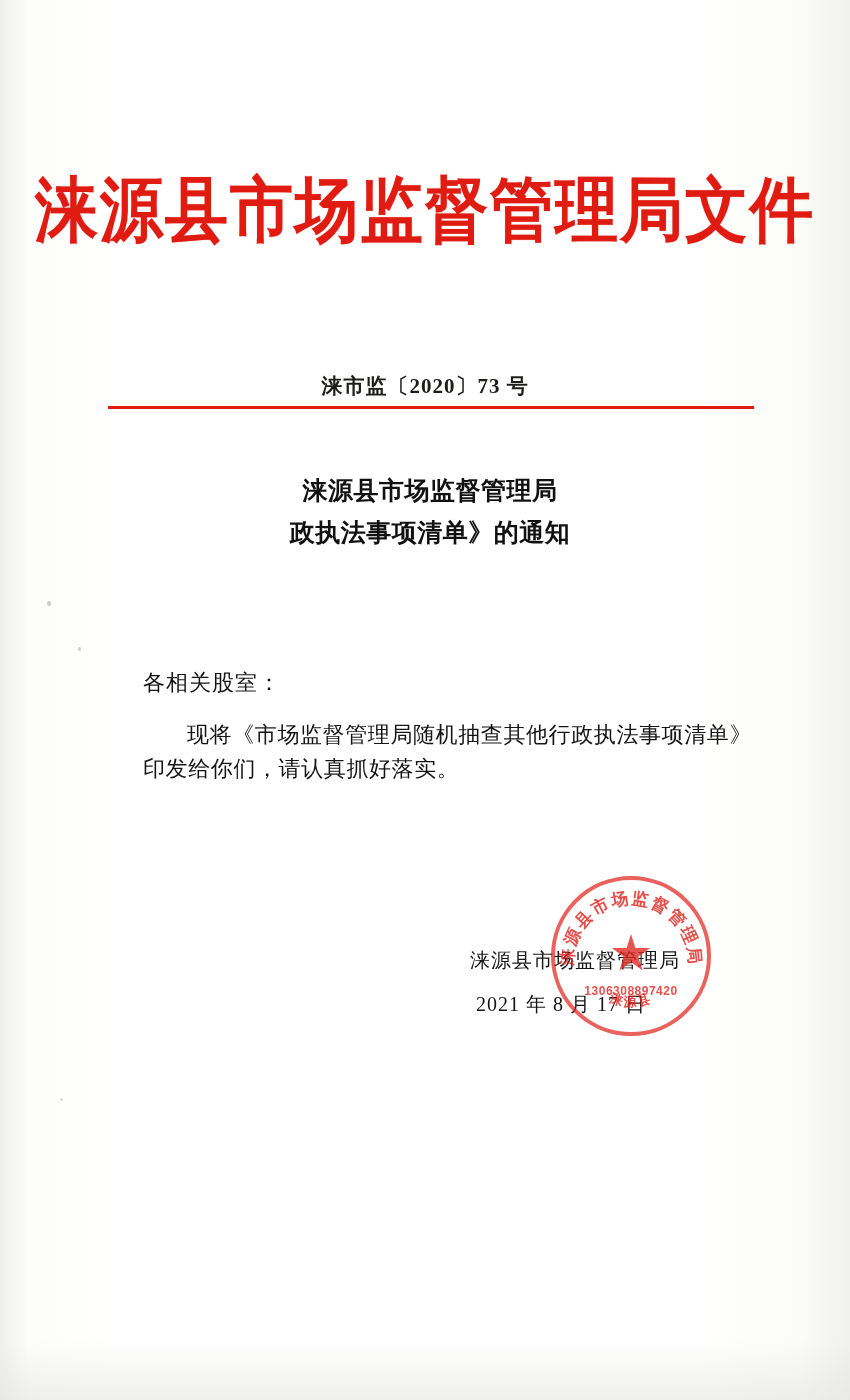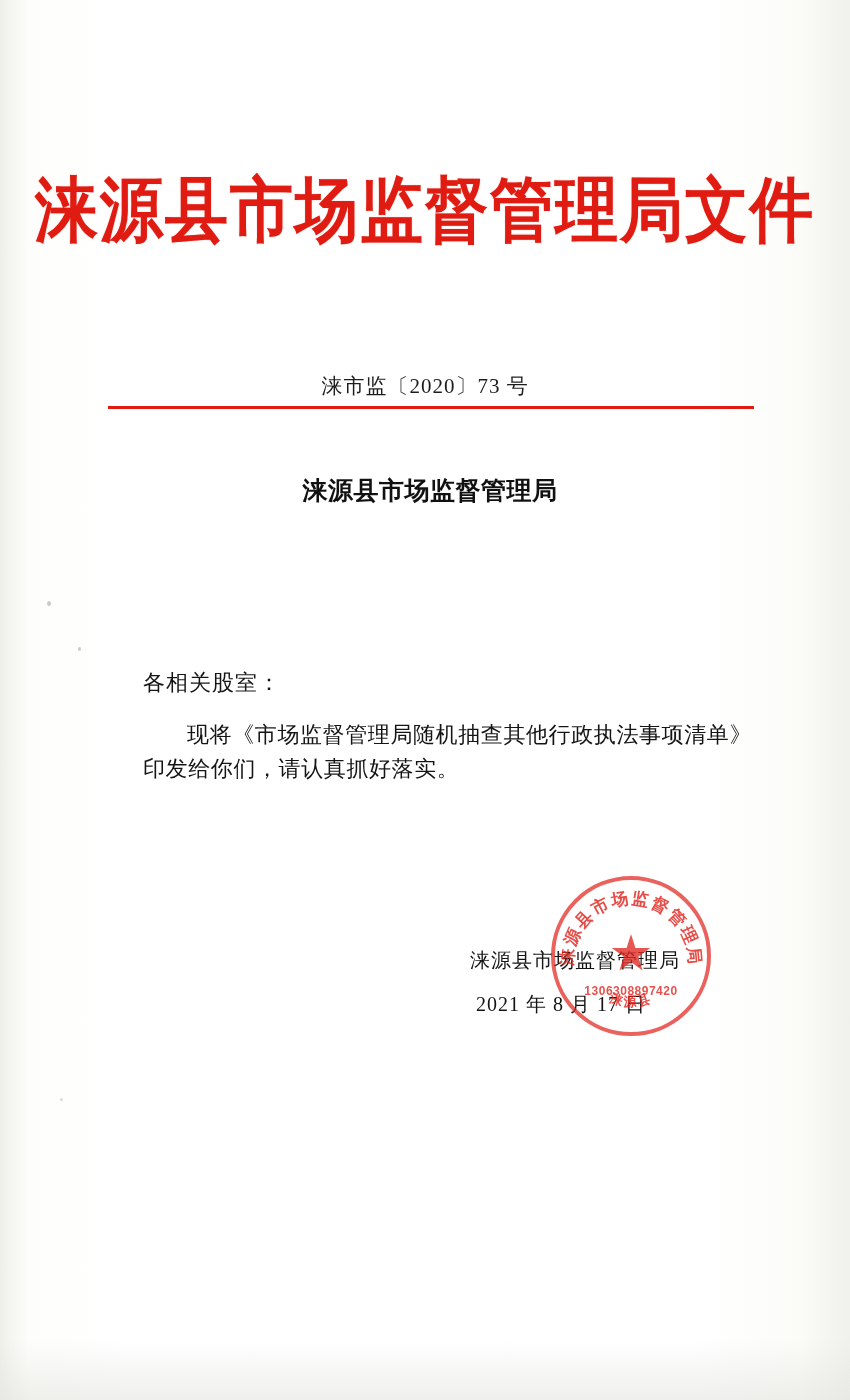--- a/index.html
+++ b/index.html
@@ -55,20 +55,21 @@
   .doc-number {
     position: absolute;
     top: 372px;
     left: 0;
     width: 850px;
     text-align: center;
     font-size: 21px;
     color: #1d1d1b;
     letter-spacing: 1px;
     font-family: "Liberation Serif", "DejaVu Serif", serif;
+    font-weight: bold;
   }
 
   .red-rule {
     position: absolute;
     top: 406px;
     left: 108px;
     width: 646px;
     height: 3px;
     background: #e01b11;
   }
@@ -195,20 +196,21 @@
   <div class="speck s3"></div>
 
   <div class="doc-header">涞源县市场监督管理局文件</div>
 
   <div class="doc-number">涞市监〔2020〕73 号</div>
 
   <div class="red-rule"></div>
 
   <div class="doc-title">
     <span class="ln">涞源县市场监督管理局</span>
+    <span class="ln">政执法事项清单》的通知</span>
   </div>
 
   <div class="salutation">各相关股室：</div>
 
   <div class="body-text">
     <div class="para">现将《市场监督管理局随机抽查其他行政执法事项清单》印发给你们，请认真抓好落实。</div>
   </div>
 
   <div class="signature">
     <div>涞源县市场监督管理局</div>

